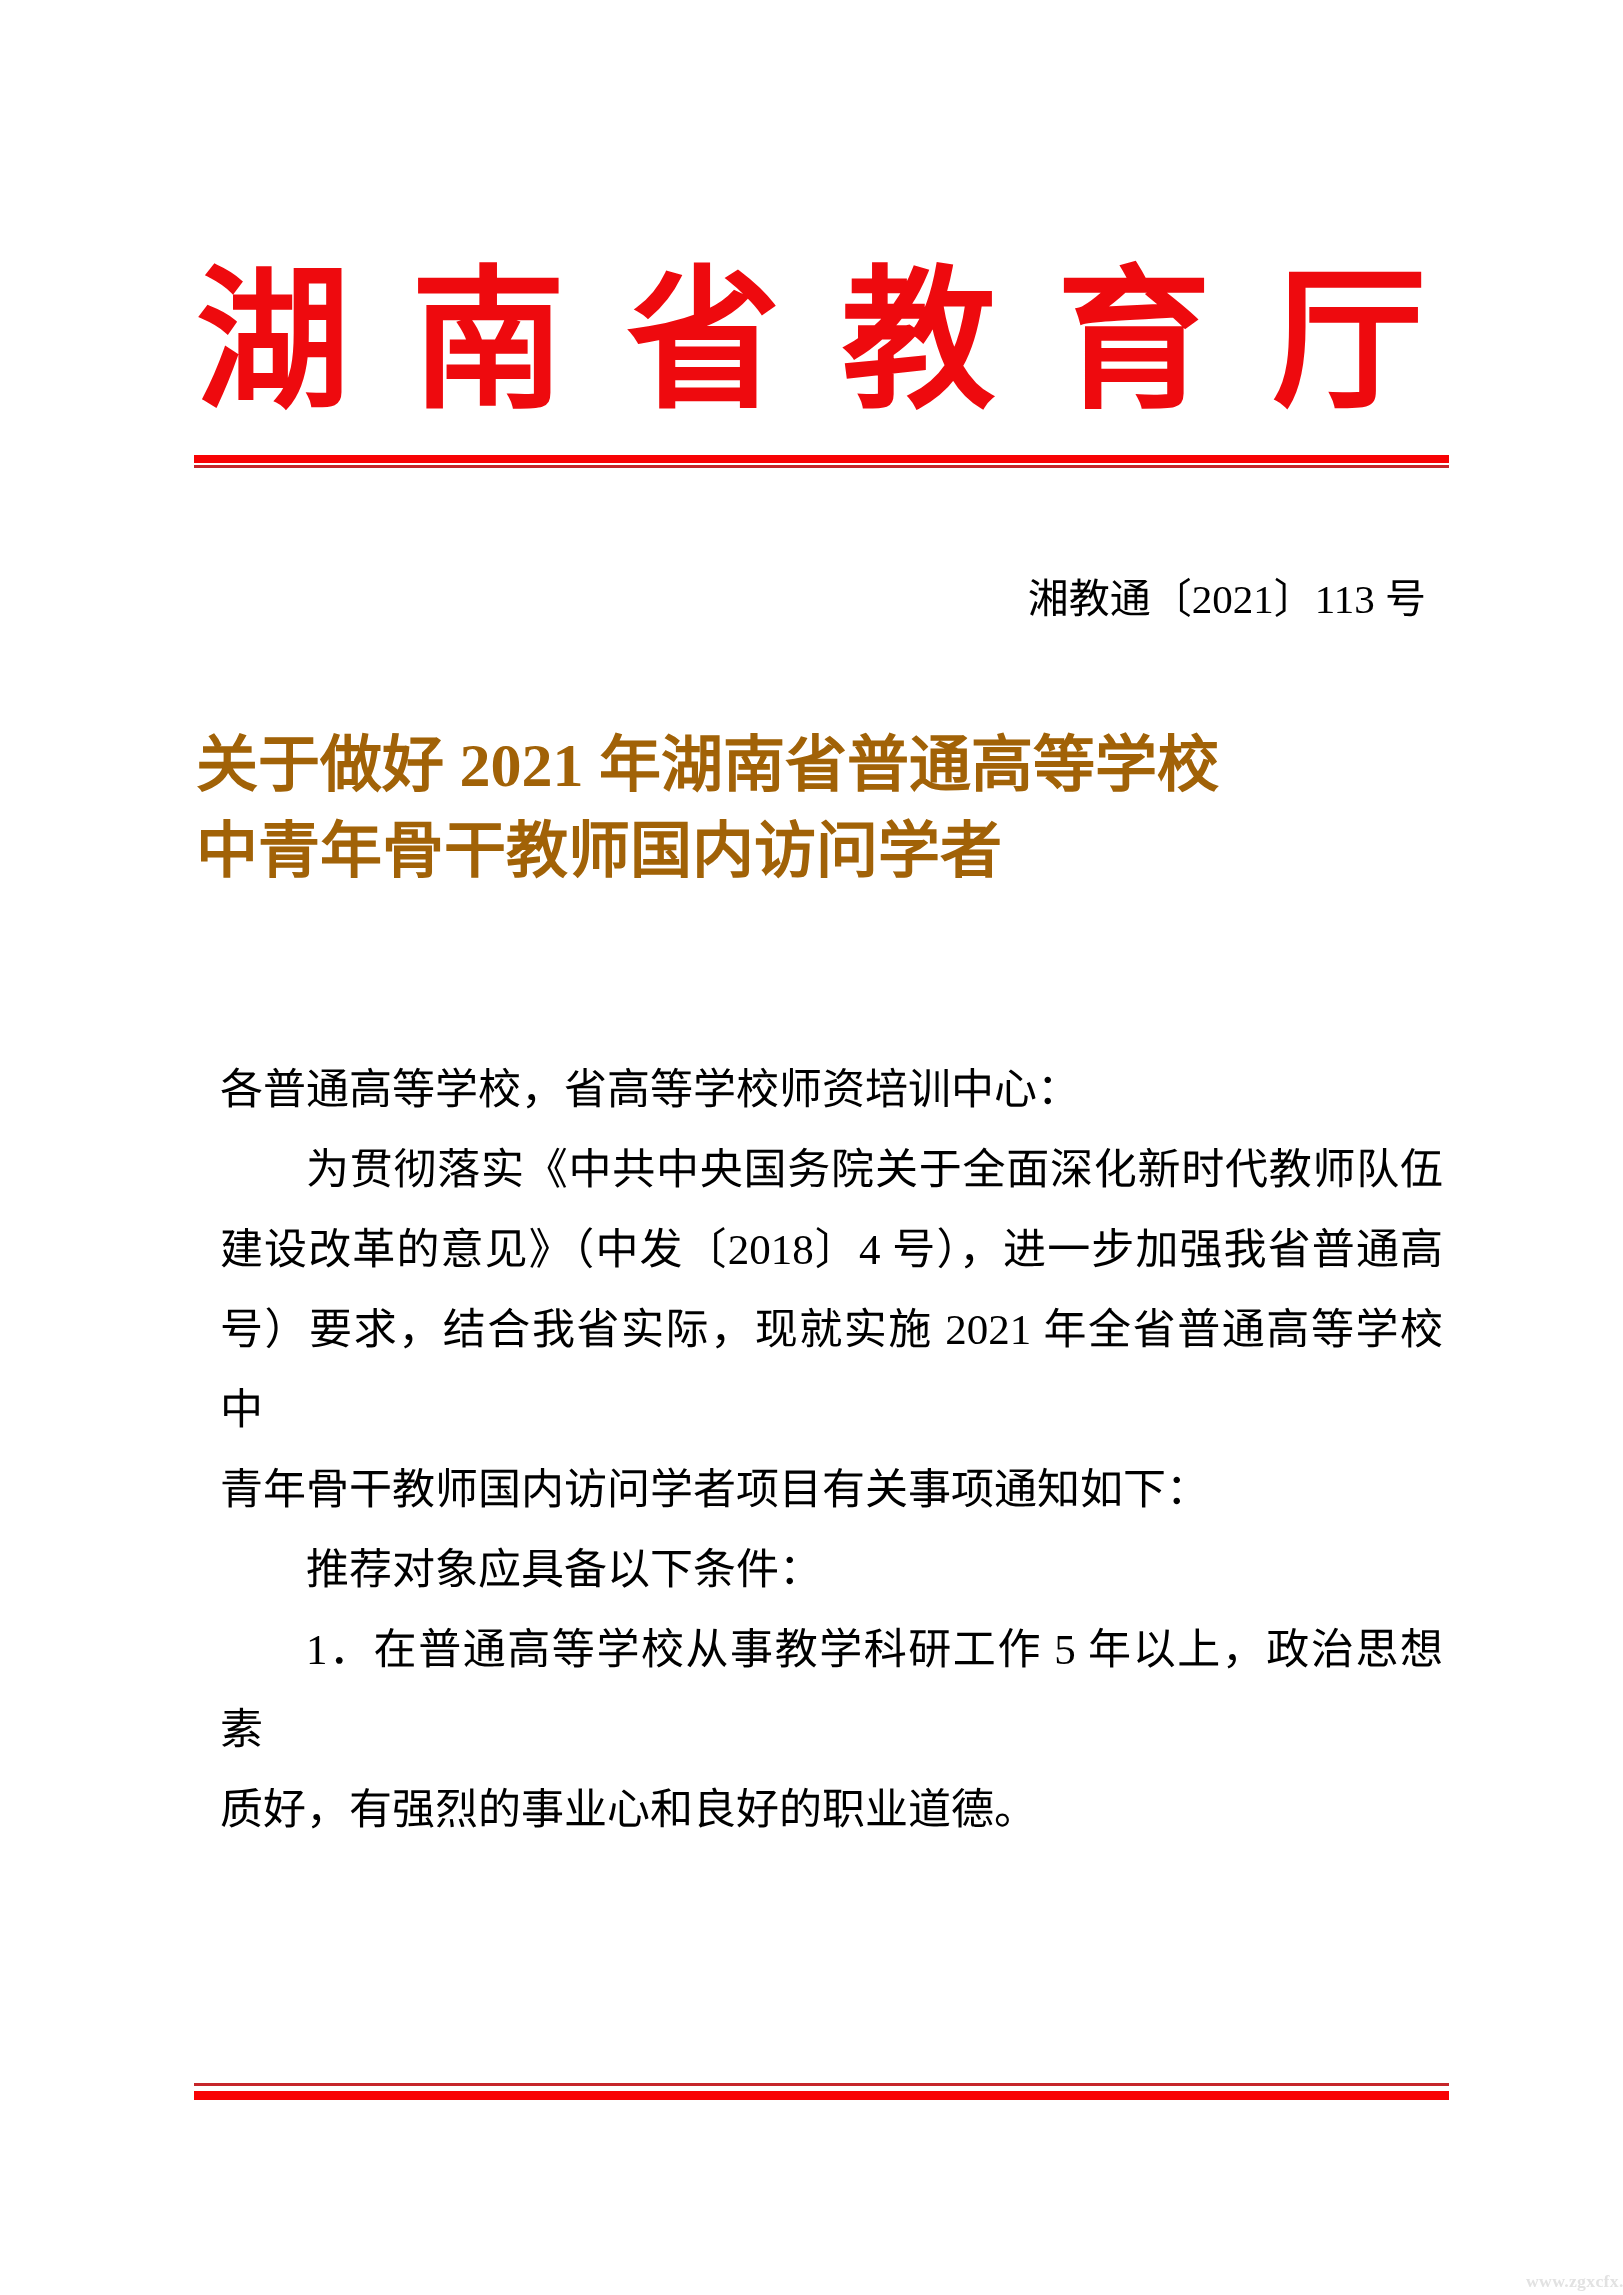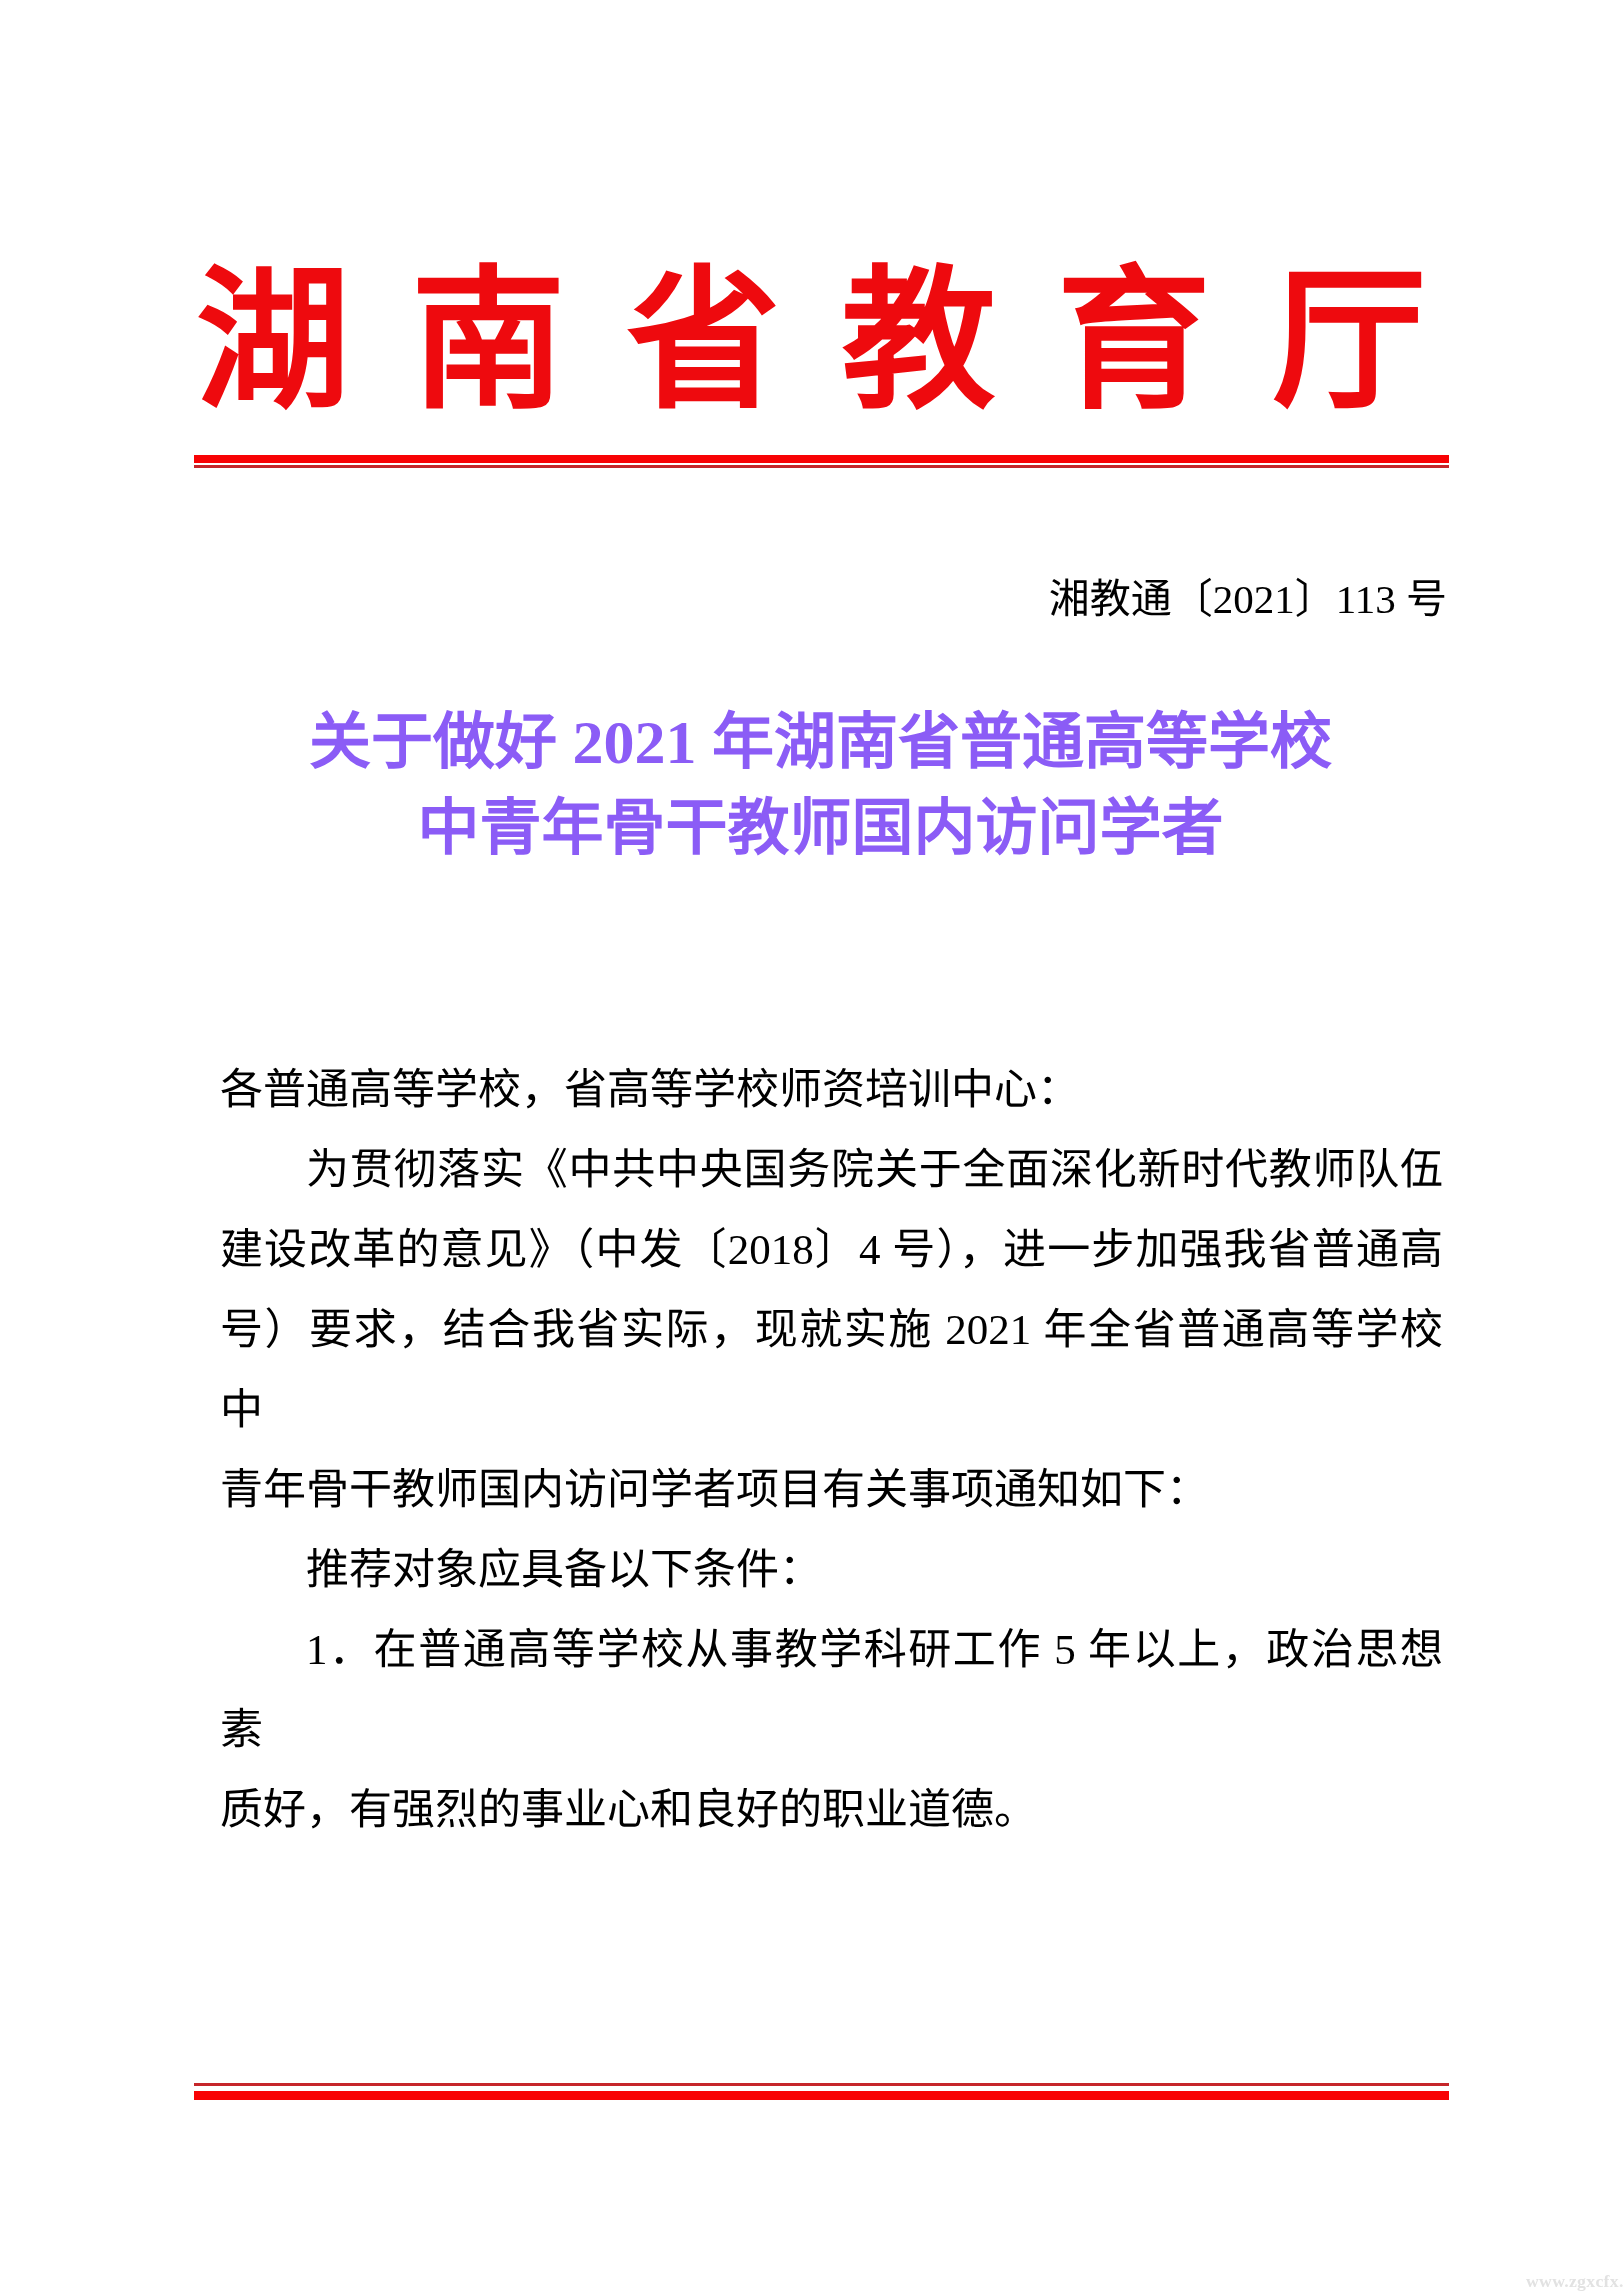--- a/index.html
+++ b/index.html
@@ -37,38 +37,38 @@
   }
   #rule-top-thick   { top: 455px;  height: 7.9px; background: #f80204; }
   #rule-top-thin    { top: 465px;  height: 3.3px;  background: #c5262a; }
   #rule-bottom-thin { top: 2083px; height: 3.3px;  background: #c5262a; }
   #rule-bottom-thick{ top: 2091px; height: 8.5px; background: #f80204; }
 
   
   #doc-number {
     position: absolute;
     top: 576px;
-    left: 212px;
+    left: 191px;
     width: 1235px;
     font-size: 41px;
     line-height: 47px;
     text-align: right;
     color: #000000;
   }
 
   
   #title-block {
     position: absolute;
-    top: 699px;
+    top: 722px;
     left: 196px;
     width: 1249px;
-    text-align: center;
+    text-align: left;
     font-weight: 700;
     font-size: 62px;
-    color: #8b5cf6;
+    color: #a16207;
   }
   .title-line { line-height: 86px; }
 
   
   #body-block {
     position: absolute;
     top: 1050px;
     left: 196px;
     width: 1247px;
     font-size: 43px;

